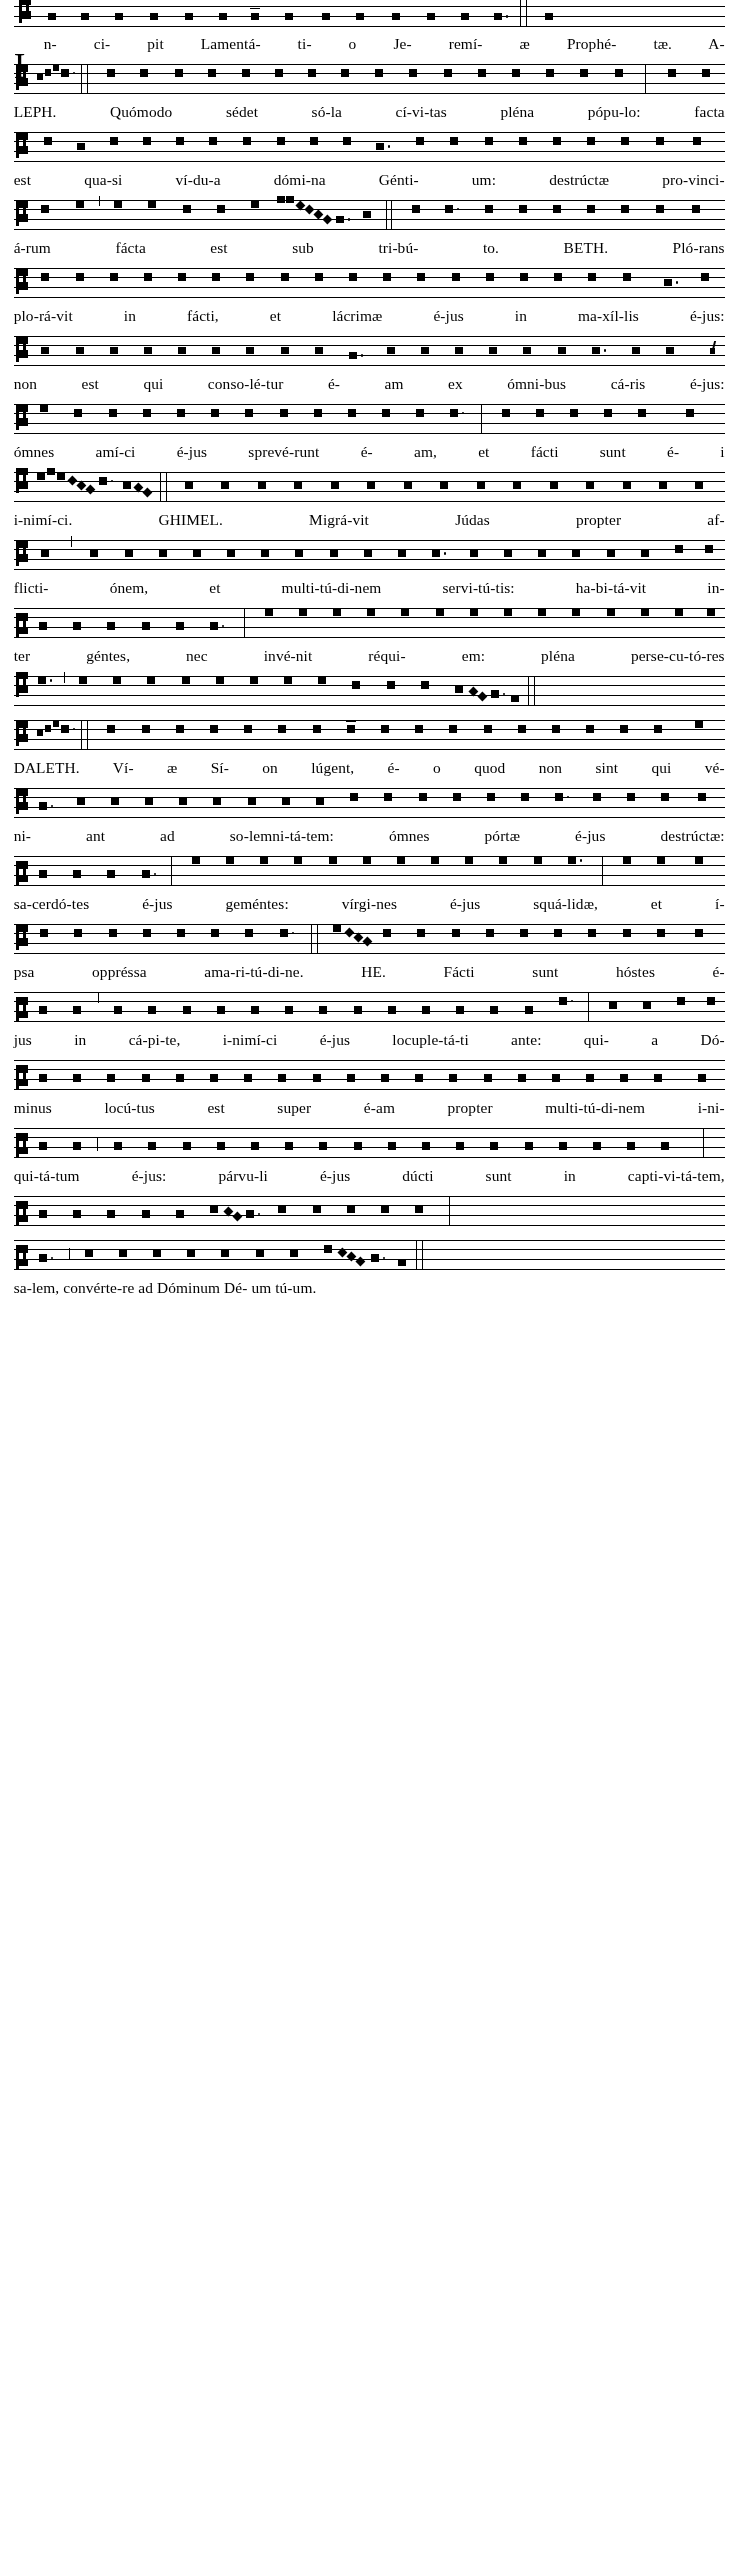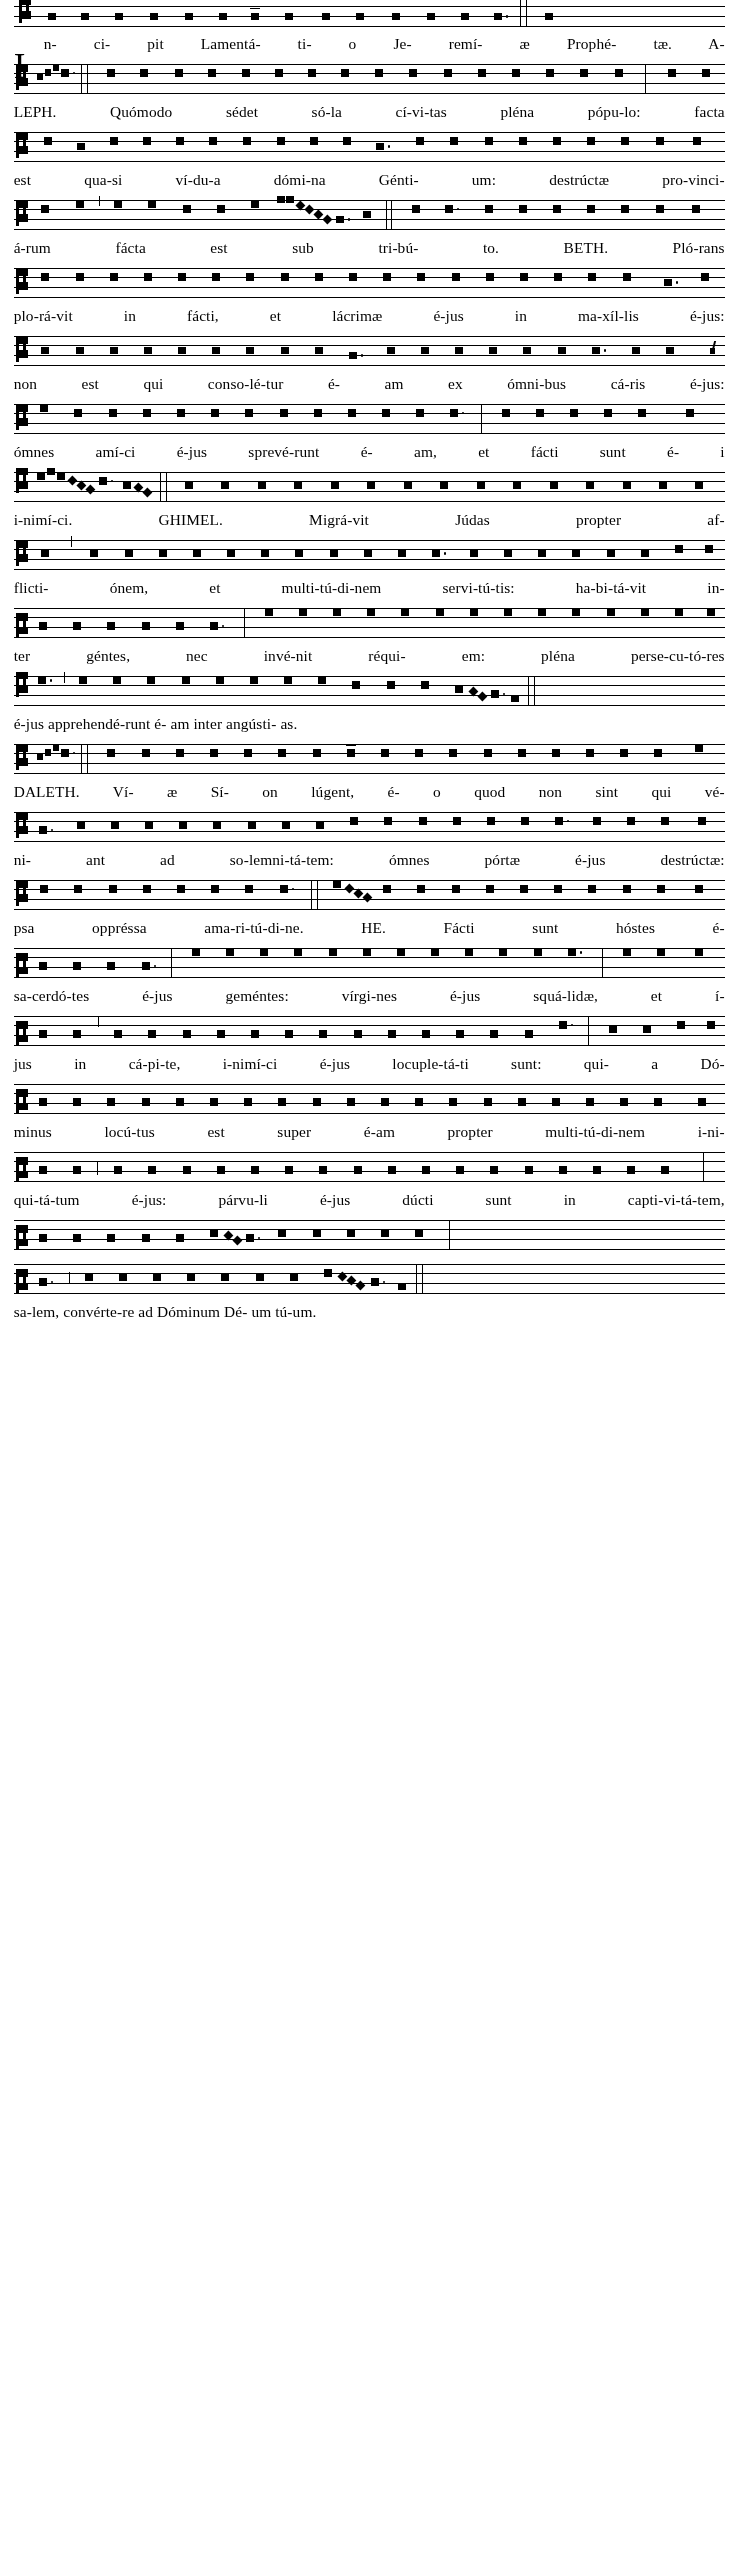--- a/index.html
+++ b/index.html
@@ -594,23 +594,20 @@
       <div class="nb" style="left:373px; top:10.3px;"></div>
       <div class="nb" style="left:407px; top:10.3px;"></div>
       <div class="nb" style="left:441px; top:15px;"></div>
       <div class="diam" style="left:456px; top:17px;"></div>
       <div class="diam" style="left:465px; top:21.7px;"></div>
       <div class="nb dot" style="left:477px; top:19.4px;"></div>
       <div class="nb" style="left:497px; top:24px;"></div>
       <div class="bar full" style="left:514px;"></div>
       <div class="bar full" style="left:520px;"></div>
     </div>
-    <div class="lyrics nojust">
-      <span class="ltext">é-jus  apprehendé-runt  é- am  inter  angústi- as.</span>
-    </div>
   </div>
 
   <div class="system">
     <div class="staff">
       <div class="line l1"></div>
       <div class="line l2"></div>
       <div class="line l3"></div>
       <div class="line l4"></div>
       <div class="clef" style="left:2.3px; top:5.7px;">
         <div class="stem"></div>
@@ -686,20 +683,59 @@
       <span class="ltext">ni- ant  ad  so-lemni-tá-tem:  ómnes  pórtæ  é-jus  destrúctæ:</span>
     </div>
   </div>
 
   <div class="system">
     <div class="staff">
       <div class="line l1"></div>
       <div class="line l2"></div>
       <div class="line l3"></div>
       <div class="line l4"></div>
+      <div class="clef" style="left:2.3px; top:10.3px;">
+        <div class="stem"></div>
+          <div class="bx top"></div>
+          <div class="bx bot"></div>
+          <div class="bridge"></div>
+      </div>
+      <div class="nb" style="left:25px; top:19.4px;"></div>
+      <div class="nb" style="left:59px; top:19.4px;"></div>
+      <div class="nb" style="left:93px; top:19.4px;"></div>
+      <div class="nb dot" style="left:128px; top:19.4px;"></div>
+      <div class="bar full" style="left:157px;"></div>
+      <div class="nb" style="left:178px; top:5.7px;"></div>
+      <div class="nb" style="left:212px; top:5.7px;"></div>
+      <div class="nb" style="left:246px; top:5.7px;"></div>
+      <div class="nb" style="left:280px; top:5.7px;"></div>
+      <div class="nb" style="left:315px; top:5.7px;"></div>
+      <div class="nb" style="left:349px; top:5.7px;"></div>
+      <div class="nb" style="left:383px; top:5.7px;"></div>
+      <div class="nb" style="left:417px; top:5.7px;"></div>
+      <div class="nb" style="left:451px; top:5.7px;"></div>
+      <div class="nb" style="left:485px; top:5.7px;"></div>
+      <div class="nb" style="left:520px; top:5.7px;"></div>
+      <div class="nb dot" style="left:554px; top:5.7px;"></div>
+      <div class="bar full" style="left:588px;"></div>
+      <div class="nb" style="left:609px; top:5.7px;"></div>
+      <div class="nb" style="left:643px; top:5.7px;"></div>
+      <div class="nb" style="left:681px; top:5.7px;"></div>
+    </div>
+    <div class="lyrics">
+      <span class="ltext">sa-cerdó-tes  é-jus  geméntes:  vírgi-nes  é-jus  squá-lidæ,   et  í-</span>
+    </div>
+  </div>
+
+  <div class="system">
+    <div class="staff">
+      <div class="line l1"></div>
+      <div class="line l2"></div>
+      <div class="line l3"></div>
+      <div class="line l4"></div>
       <div class="clef" style="left:2.3px; top:5.7px;">
         <div class="stem"></div>
           <div class="bx top"></div>
           <div class="bx bot"></div>
           <div class="bridge"></div>
       </div>
       <div class="nb" style="left:26px; top:10.3px;"></div>
       <div class="nb" style="left:60px; top:10.3px;"></div>
       <div class="nb" style="left:95px; top:10.3px;"></div>
       <div class="nb" style="left:129px; top:10.3px;"></div>
@@ -736,59 +772,20 @@
       <div class="line l3"></div>
       <div class="line l4"></div>
       <div class="clef" style="left:2.3px; top:10.3px;">
         <div class="stem"></div>
           <div class="bx top"></div>
           <div class="bx bot"></div>
           <div class="bridge"></div>
       </div>
       <div class="nb" style="left:25px; top:19.4px;"></div>
       <div class="nb" style="left:59px; top:19.4px;"></div>
-      <div class="nb" style="left:93px; top:19.4px;"></div>
-      <div class="nb dot" style="left:128px; top:19.4px;"></div>
-      <div class="bar full" style="left:157px;"></div>
-      <div class="nb" style="left:178px; top:5.7px;"></div>
-      <div class="nb" style="left:212px; top:5.7px;"></div>
-      <div class="nb" style="left:246px; top:5.7px;"></div>
-      <div class="nb" style="left:280px; top:5.7px;"></div>
-      <div class="nb" style="left:315px; top:5.7px;"></div>
-      <div class="nb" style="left:349px; top:5.7px;"></div>
-      <div class="nb" style="left:383px; top:5.7px;"></div>
-      <div class="nb" style="left:417px; top:5.7px;"></div>
-      <div class="nb" style="left:451px; top:5.7px;"></div>
-      <div class="nb" style="left:485px; top:5.7px;"></div>
-      <div class="nb" style="left:520px; top:5.7px;"></div>
-      <div class="nb dot" style="left:554px; top:5.7px;"></div>
-      <div class="bar full" style="left:588px;"></div>
-      <div class="nb" style="left:609px; top:5.7px;"></div>
-      <div class="nb" style="left:643px; top:5.7px;"></div>
-      <div class="nb" style="left:681px; top:5.7px;"></div>
-    </div>
-    <div class="lyrics">
-      <span class="ltext">sa-cerdó-tes  é-jus  geméntes:  vírgi-nes  é-jus  squá-lidæ,   et  í-</span>
-    </div>
-  </div>
-
-  <div class="system">
-    <div class="staff">
-      <div class="line l1"></div>
-      <div class="line l2"></div>
-      <div class="line l3"></div>
-      <div class="line l4"></div>
-      <div class="clef" style="left:2.3px; top:10.3px;">
-        <div class="stem"></div>
-          <div class="bx top"></div>
-          <div class="bx bot"></div>
-          <div class="bridge"></div>
-      </div>
-      <div class="nb" style="left:25px; top:19.4px;"></div>
-      <div class="nb" style="left:59px; top:19.4px;"></div>
       <div class="bar quarter" style="left:84px; top:5.7px; height:10.3px;"></div>
       <div class="nb" style="left:100px; top:19.4px;"></div>
       <div class="nb" style="left:134px; top:19.4px;"></div>
       <div class="nb" style="left:169px; top:19.4px;"></div>
       <div class="nb" style="left:203px; top:19.4px;"></div>
       <div class="nb" style="left:237px; top:19.4px;"></div>
       <div class="nb" style="left:271px; top:19.4px;"></div>
       <div class="nb" style="left:305px; top:19.4px;"></div>
       <div class="nb" style="left:340px; top:19.4px;"></div>
       <div class="nb" style="left:374px; top:19.4px;"></div>
@@ -797,21 +794,21 @@
       <div class="nb" style="left:476px; top:19.4px;"></div>
       <div class="nb" style="left:511px; top:19.4px;"></div>
       <div class="nb dot" style="left:545px; top:10.3px;"></div>
       <div class="bar full" style="left:574px;"></div>
       <div class="nb" style="left:595px; top:15px;"></div>
       <div class="nb" style="left:629px; top:15px;"></div>
       <div class="nb" style="left:663px; top:10.3px;"></div>
       <div class="nb" style="left:693px; top:10.3px;"></div>
     </div>
     <div class="lyrics">
-      <span class="ltext">jus  in  cá-pi-te,   i-nimí-ci   é-jus locuple-tá-ti  sunt:  qui- a  Dó-</span>
+      <span class="ltext">jus  in  cá-pi-te,   i-nimí-ci   é-jus locuple-tá-ti  ante:  qui- a  Dó-</span>
     </div>
   </div>
 
   <div class="system">
     <div class="staff">
       <div class="line l1"></div>
       <div class="line l2"></div>
       <div class="line l3"></div>
       <div class="line l4"></div>
       <div class="clef" style="left:2.3px; top:10.3px;">

